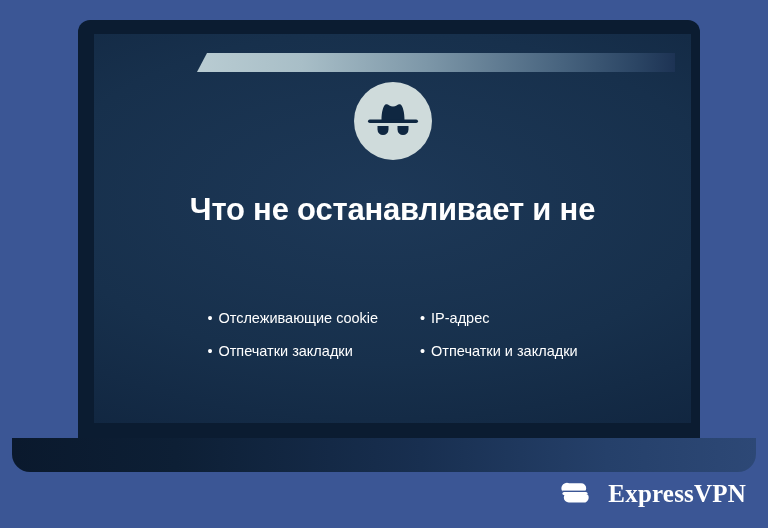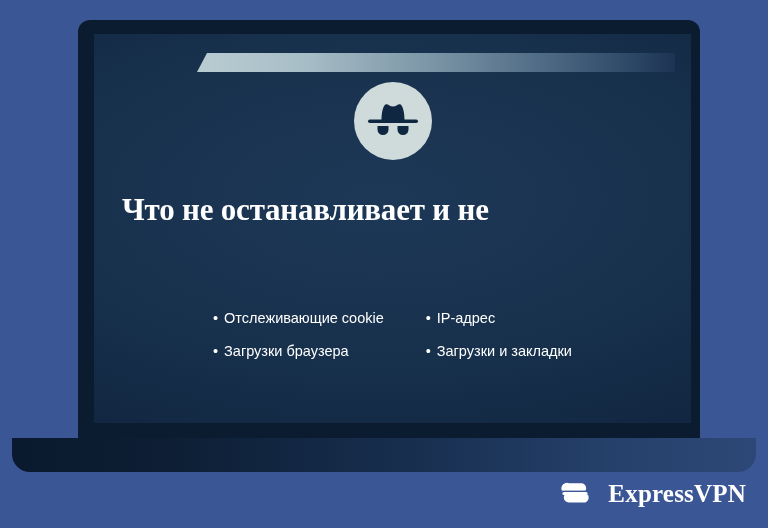--- a/index.html
+++ b/index.html
@@ -66,27 +66,26 @@
     justify-content: center;
   }
   #incognito-icon svg { display: block; }
 
   
   #headline {
     position: absolute;
     left: 28px;
     right: 28px;
     top: 155px;
-    text-align: left;
+    text-align: center;
     color: #ffffff;
     font-size: 31px;
     font-weight: bold;
     line-height: 1.33;
     letter-spacing: -0.2px;
-    font-family: Liberation Serif, serif;
   }
   #headline .line { display: block; }
 
   
   #bullets {
     position: absolute;
     left: 0;
     right: 0;
     top: 276px;
     display: flex;
@@ -168,32 +167,32 @@
 
       <div id="bullets">
 
         <div class="bullet-col">
           <div class="bullet-item">
             <span class="bullet-dot">•</span>
             <span>Отслеживающие cookie</span>
           </div>
           <div class="bullet-item">
             <span class="bullet-dot">•</span>
-            <span>Загрузки браузера</span>
+            <span>Отпечатки закладки</span>
           </div>
         </div>
 
         <div class="bullet-col">
           <div class="bullet-item">
             <span class="bullet-dot">•</span>
             <span>IP-адрес</span>
           </div>
           <div class="bullet-item">
             <span class="bullet-dot">•</span>
-            <span>Загрузки и закладки</span>
+            <span>Отпечатки и закладки</span>
           </div>
         </div>
 
       </div>
 
     </div>
   </div>
 
   <div id="laptop-base"></div>
 

